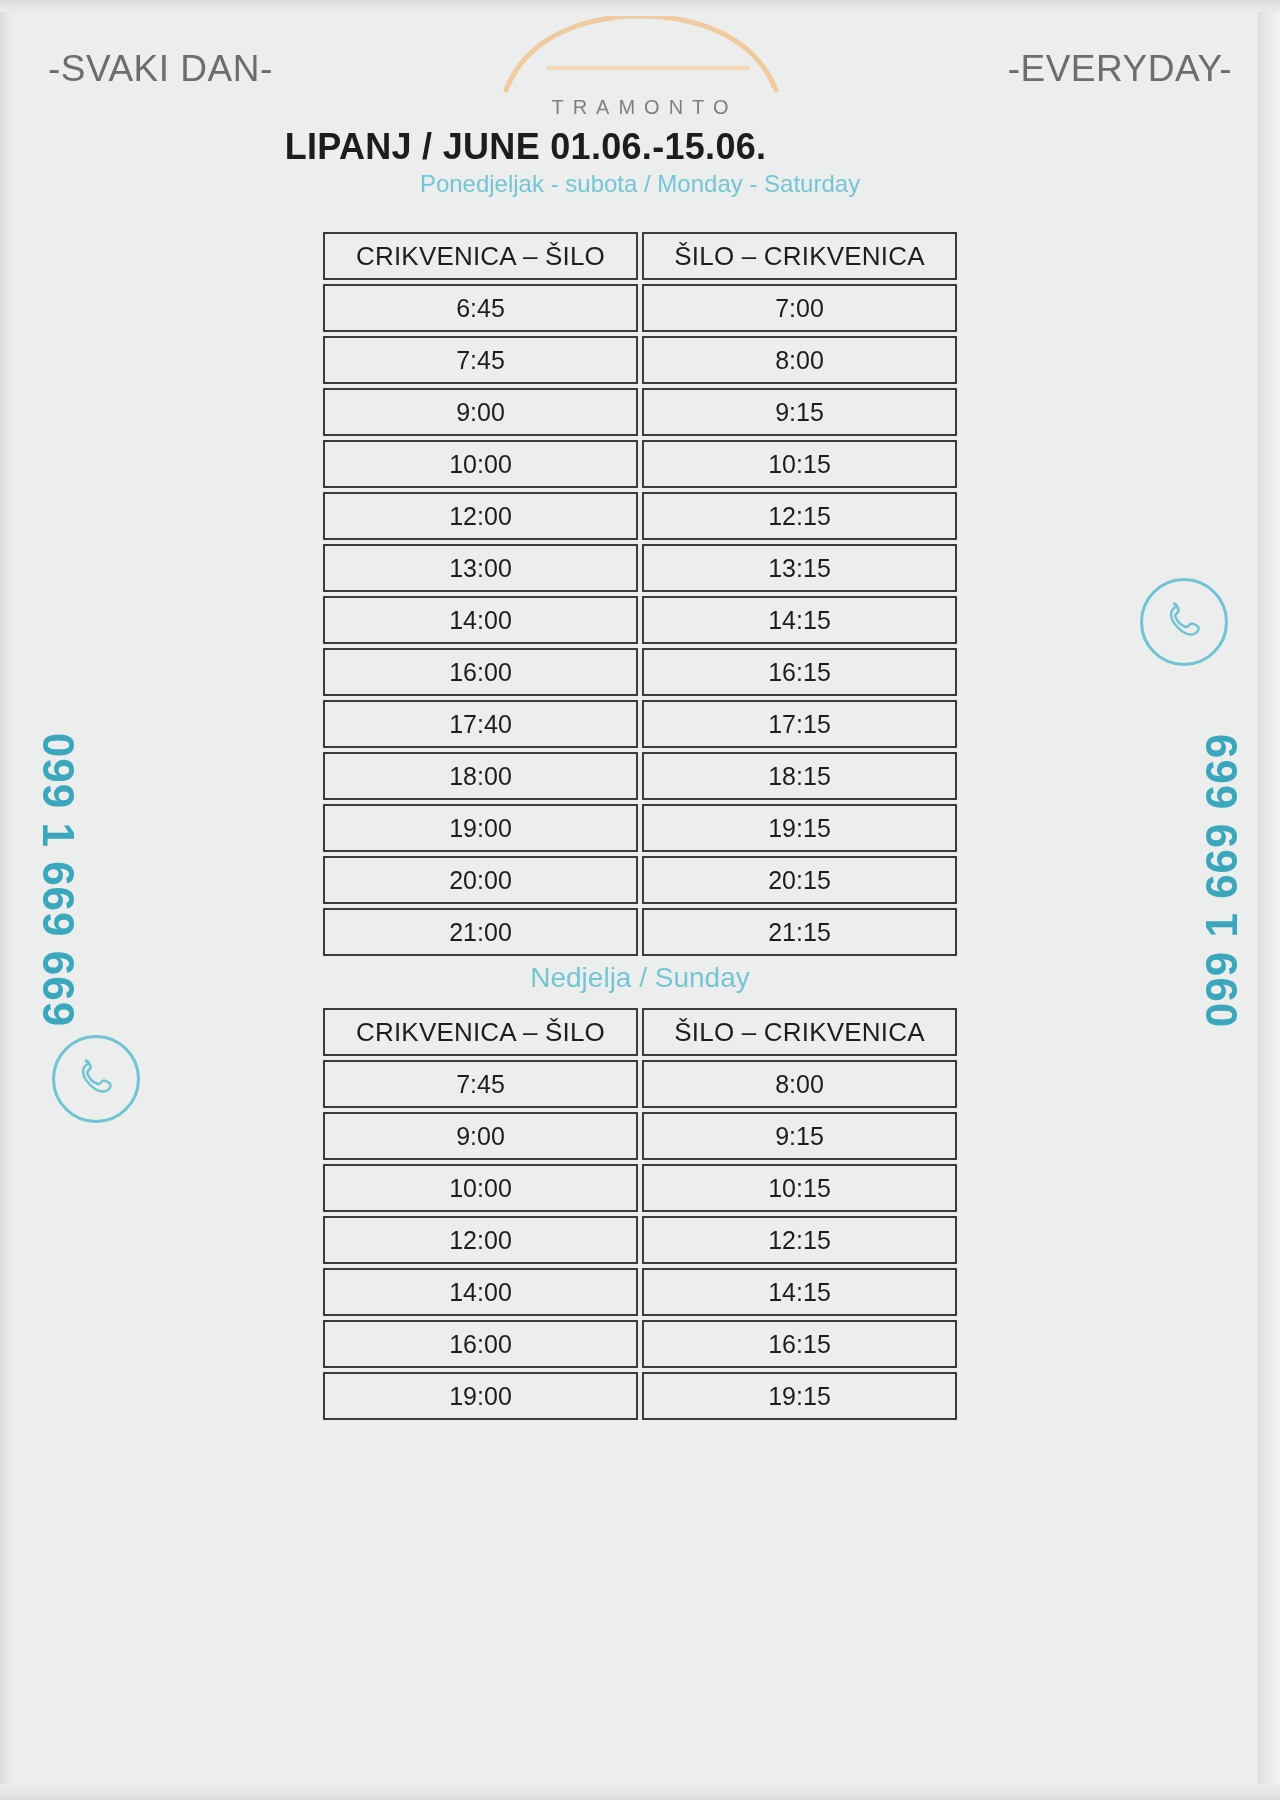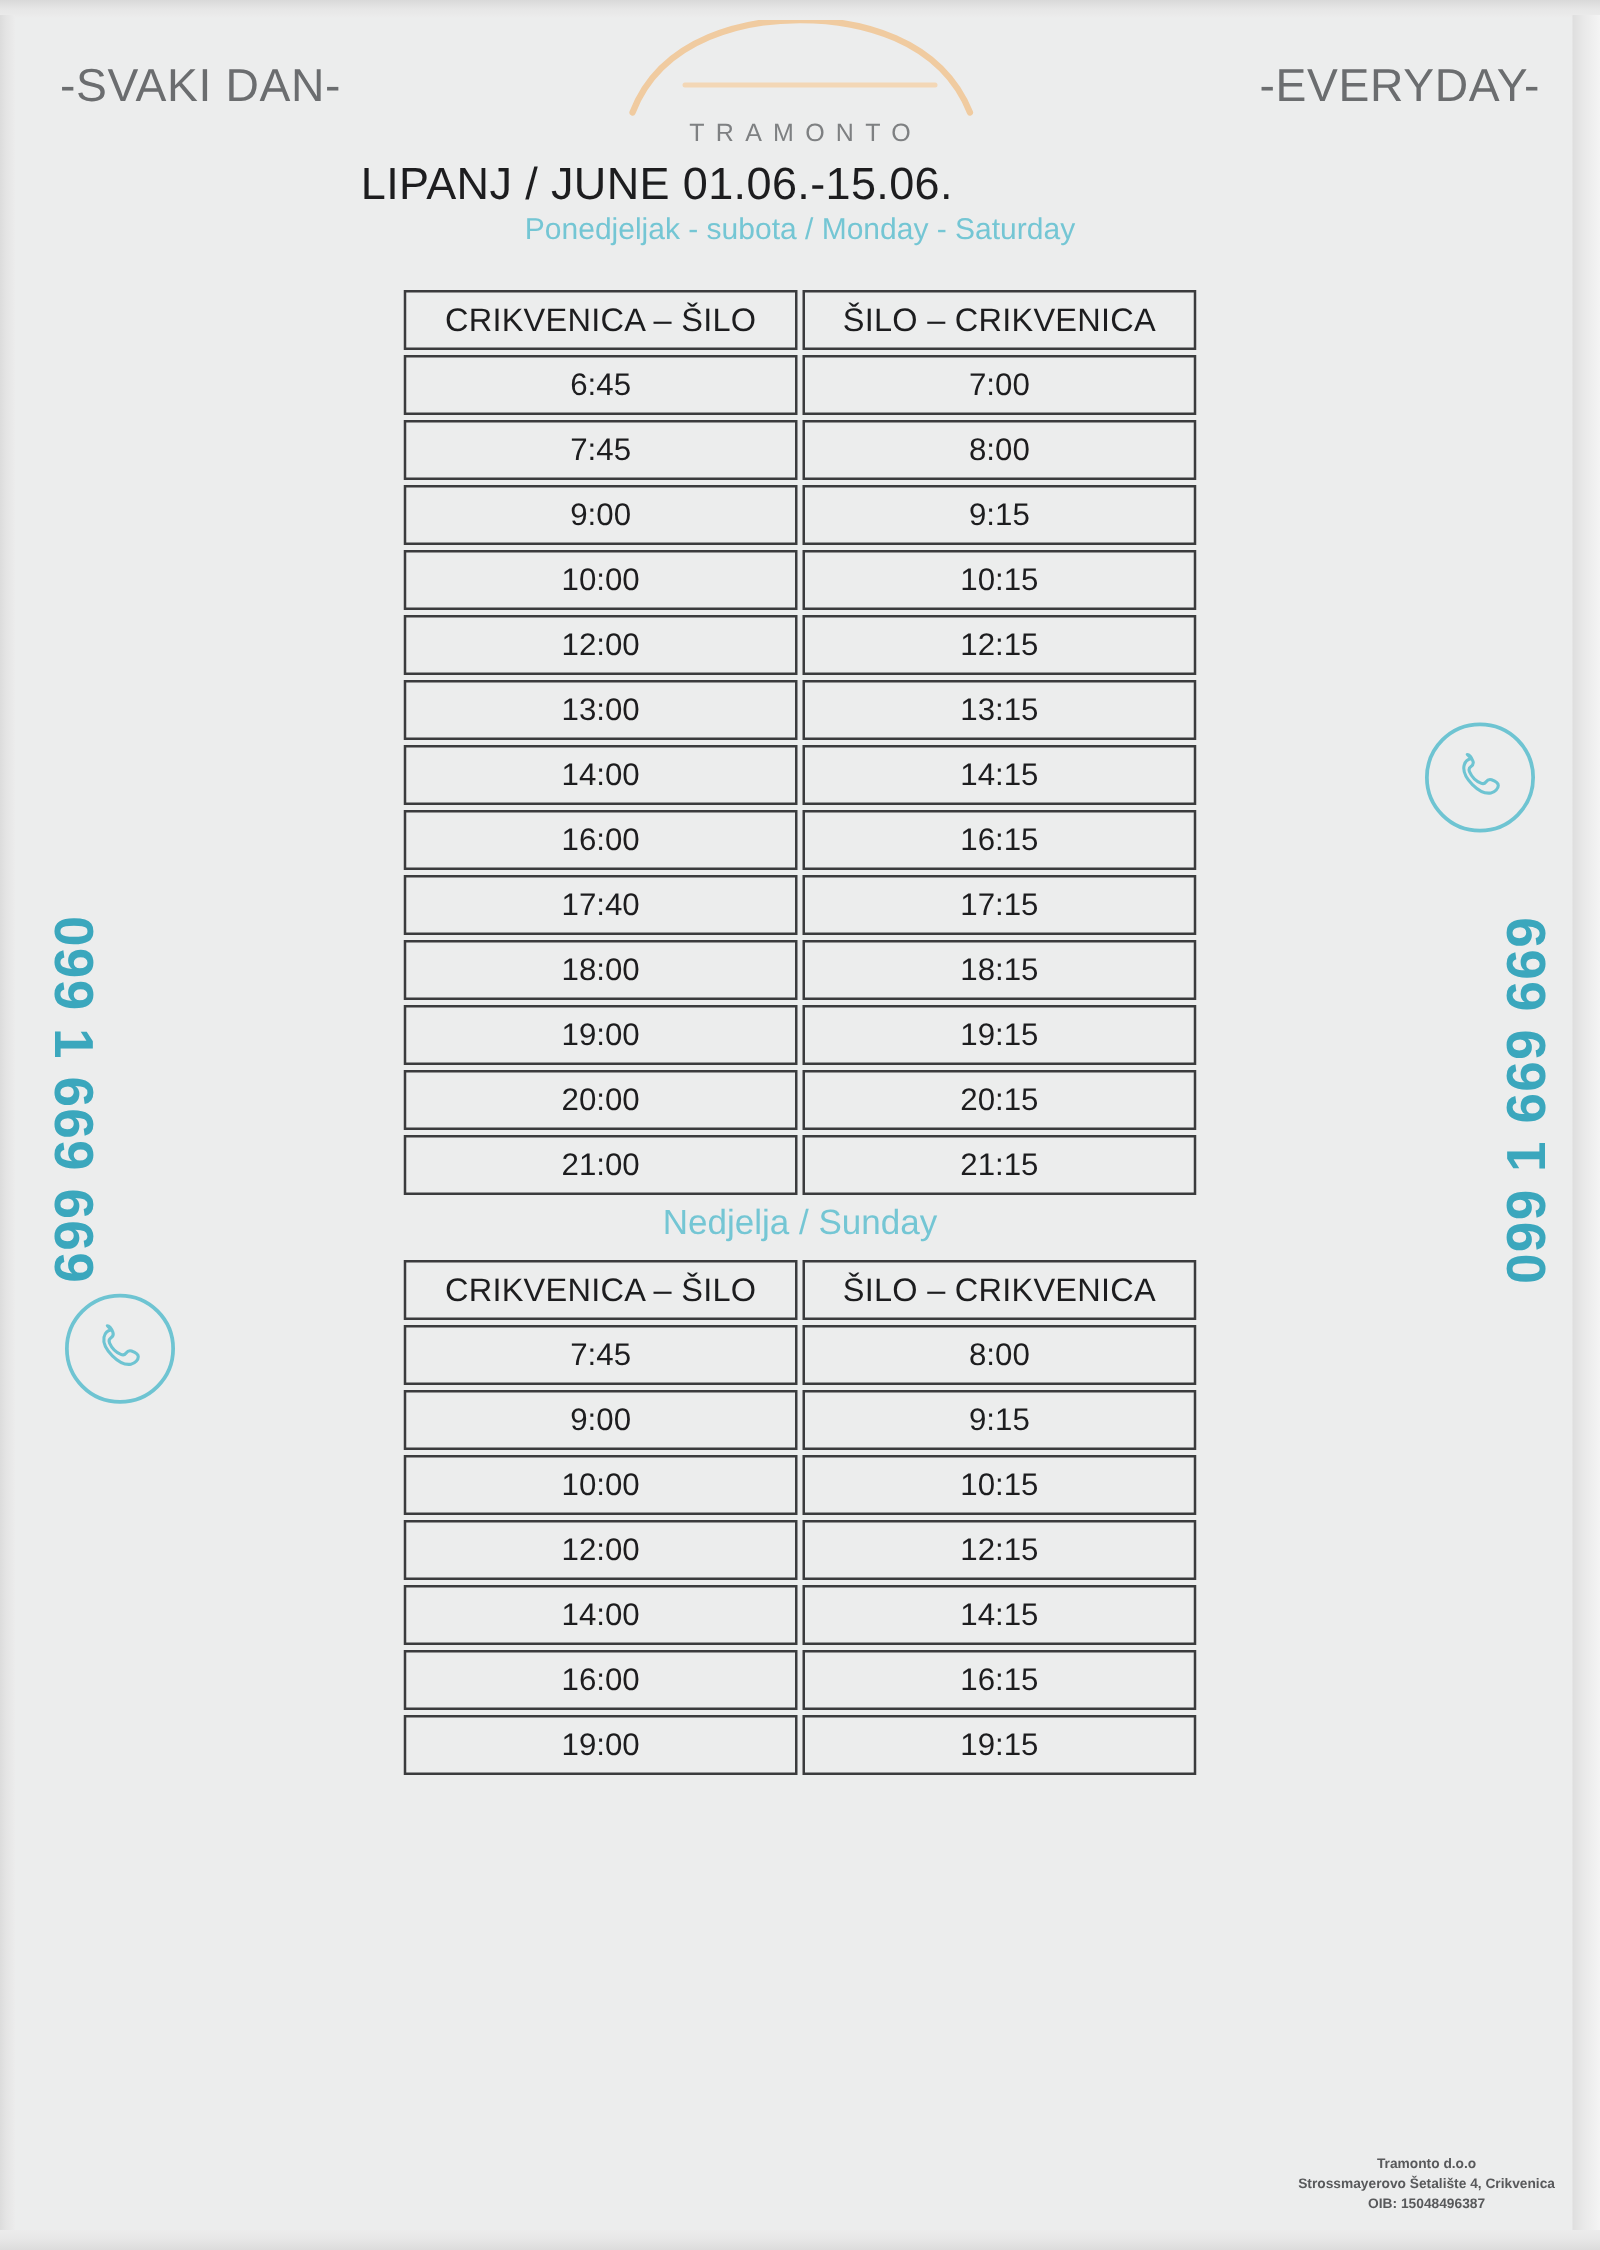--- a/index.html
+++ b/index.html
@@ -97,21 +97,21 @@
   }
 
   .title {
     position: absolute;
     top: 126px;
     left: 0;
     width: 1051px;
     text-align: center;
     font-size: 36px;
     color: #1d1d1f;
-    font-weight: 400;
+    font-weight: 700;
     letter-spacing: 0.3px;
   }
 
   .subtitle-main {
     position: absolute;
     top: 170px;
     left: 0;
     width: 1280px;
     text-align: center;
     font-size: 24px;
@@ -363,19 +363,14 @@
 
   <div class="phone-badge" id="phone-badge-right">
     <svg width="54" height="54" viewBox="0 0 24 24">
       <path d="M7.5 3.8 c 1 0 1.6 1.3 2 2.4 c 0.4 1.1 -0.1 1.5 -0.8 2 c -0.7 0.5 -0.8 0.9 -0.4 1.8
                c 0.7 1.6 2.3 3.3 4 4 c 0.9 0.4 1.3 0.3 1.8 -0.4 c 0.5 -0.7 0.9 -1.2 2 -0.8
                c 1.1 0.4 2.4 1 2.4 2 c 0 1.1 -1.1 2.4 -2.6 2.7 c -1.7 0.3 -4.2 -0.6 -6.6 -3
                c -2.4 -2.4 -3.3 -4.9 -3 -6.6 c 0.3 -1.5 1.5 -2.6 2.6 -2.6 z" fill="none" stroke="#6ec4d2" stroke-width="1.1" stroke-linejoin="round"></path>
     </svg>
   </div>
 
-  <div class="footer">
-    <div>Tramonto d.o.o</div>
-    <div>Strossmayerovo Šetalište 4, Crikvenica</div>
-    <div>OIB: 15048496387</div>
-  </div>
 
 </div>
 
 </body></html>

